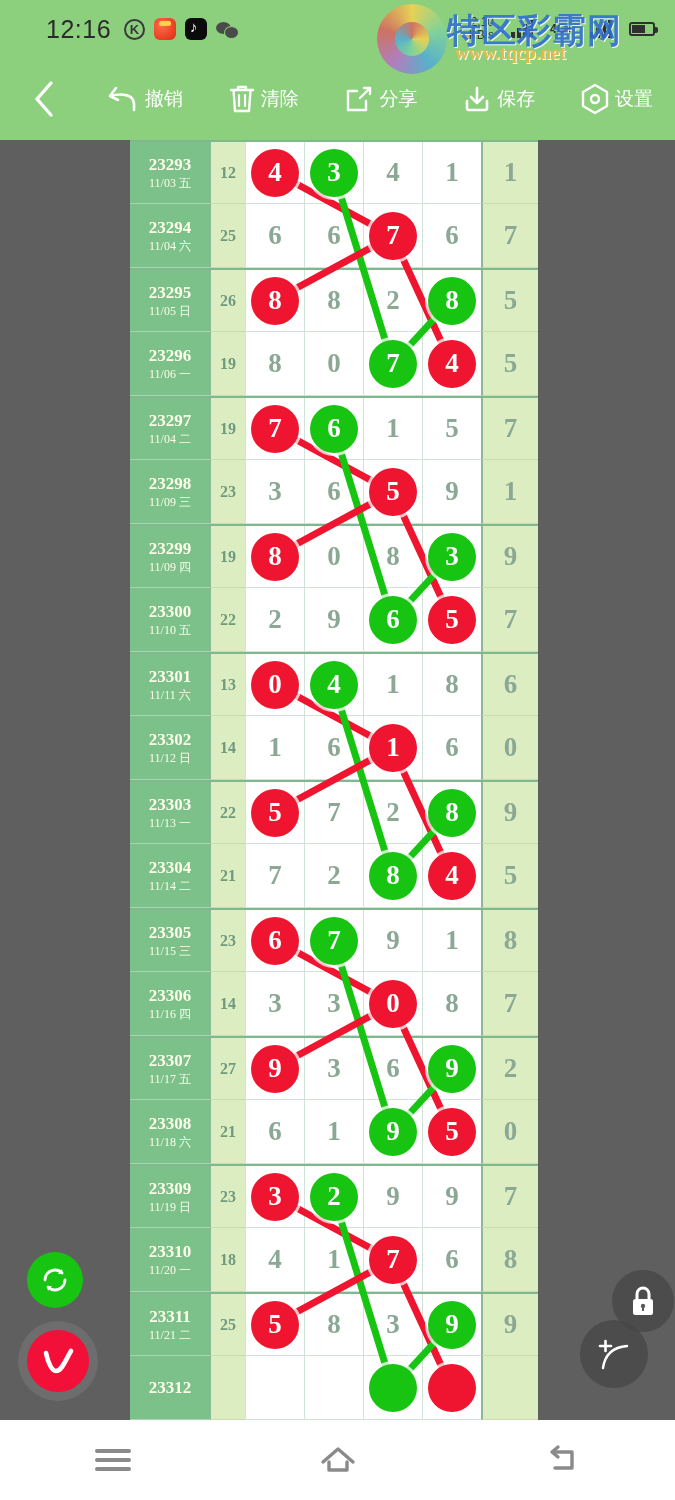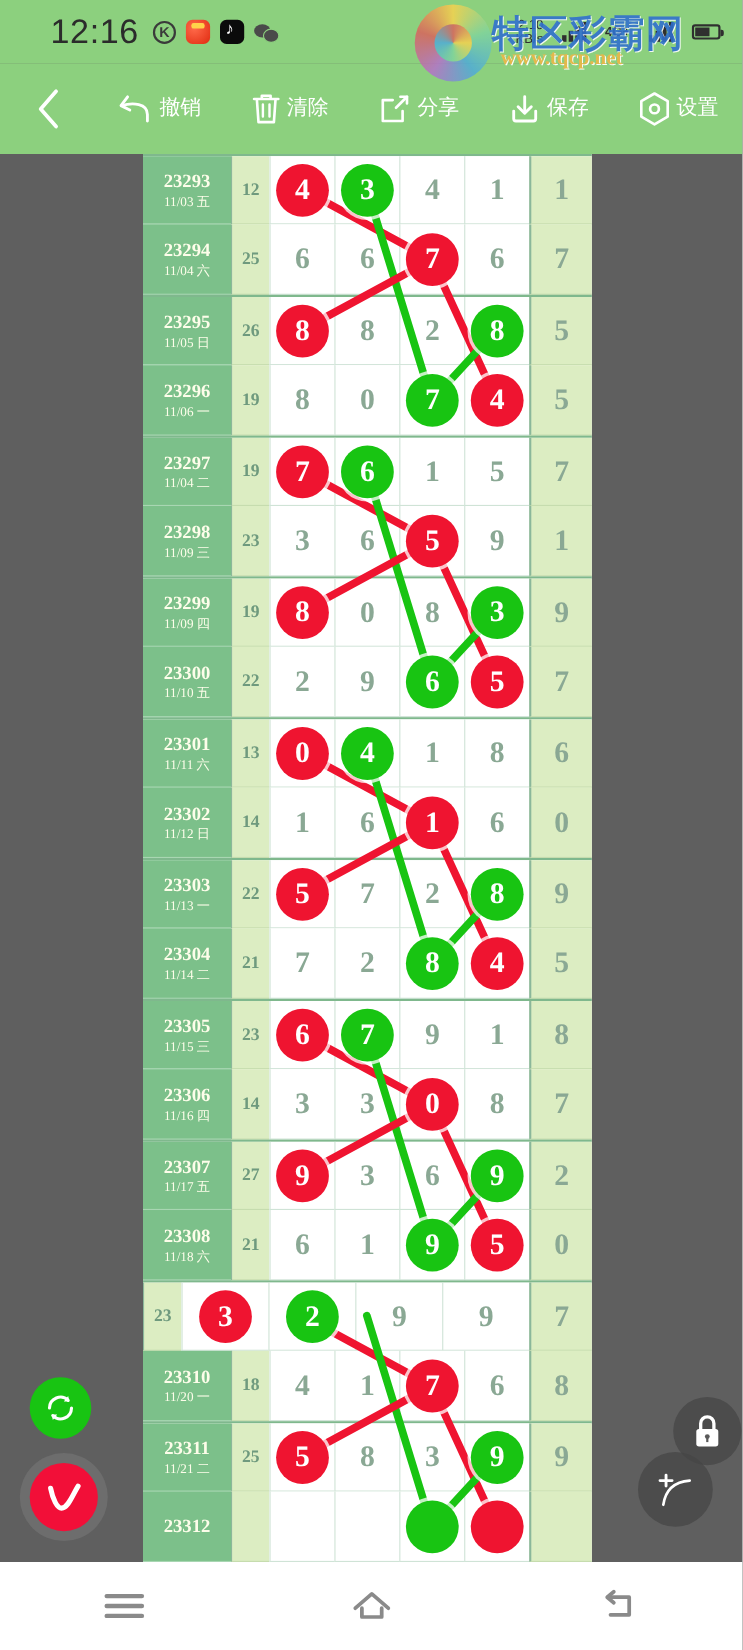--- a/index.html
+++ b/index.html
@@ -8,21 +8,21 @@
     font-family:"Liberation Sans", sans-serif;
     background:#5f5f5f;
     position:relative;
   }
 
   
   #statusbar{
     position:absolute; left:0; top:0; width:675px; height:58px;
     background:#8cd07e; display:flex; align-items:center; padding:0 16px;
   }
-  .sb-time{ font-size:31px; color:#2b2b2b; font-weight:400; margin-left:30px; letter-spacing:.5px;}
+  .sb-time{ font-size:25px; color:#2b2b2b; font-weight:400; margin-left:30px; letter-spacing:.5px;}
   .sb-icons{ display:flex; align-items:center; gap:9px; margin-left:13px;}
   .sb-k{
     width:21px;height:21px;border:2px solid #3a3a3a;border-radius:50%;
     font-size:13px;color:#3a3a3a;display:flex;align-items:center;justify-content:center;
     font-weight:700;
   }
   .appicon{ width:22px;height:22px;border-radius:6px;display:block;}
   .ic-red{ background:radial-gradient(circle at 35% 35%,#ff6a4a,#e02a10); position:relative;}
   .ic-red:after{content:"";position:absolute;left:5px;top:3px;width:12px;height:5px;background:#ffd24a;border-radius:2px;}
   .ic-tk{ background:#0b0b0b; position:relative;}
@@ -591,20 +591,24 @@
         </div>
         <div class="c-dig">
           <div class="ball green">9</div>
         </div>
         <div class="c-dig">
           <div class="ball red">5</div>
         </div>
         <div class="c-last">0</div>
       </div>
       <div class="row sep">
+        <div class="c-label">
+          <div class="pn">23309</div>
+          <div class="dt">11/19 日</div>
+        </div>
         <div class="c-sum">23</div>
         <div class="c-dig">
           <div class="ball red">3</div>
         </div>
         <div class="c-dig">
           <div class="ball green">2</div>
         </div>
         <div class="c-dig">
           <span>9</span>
         </div>

